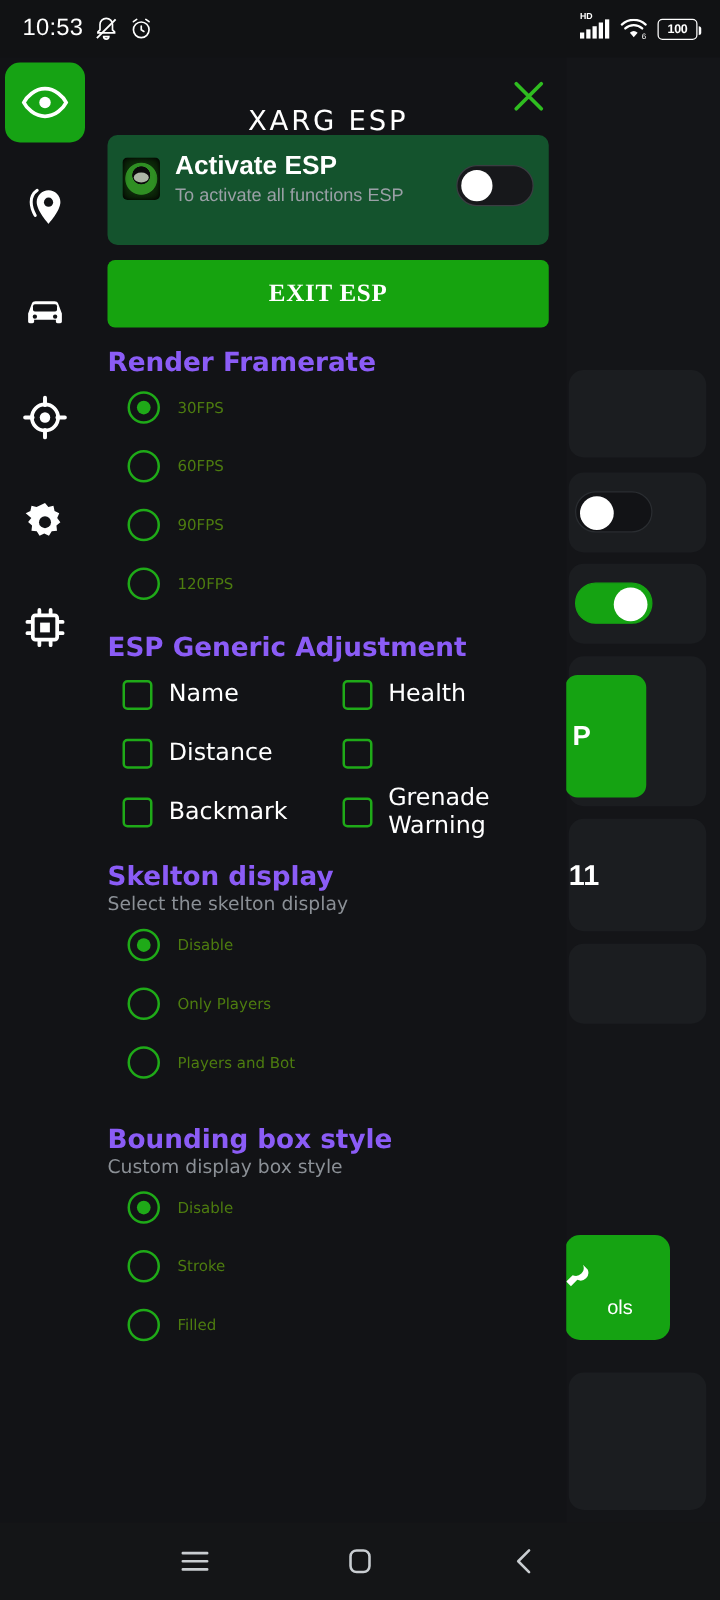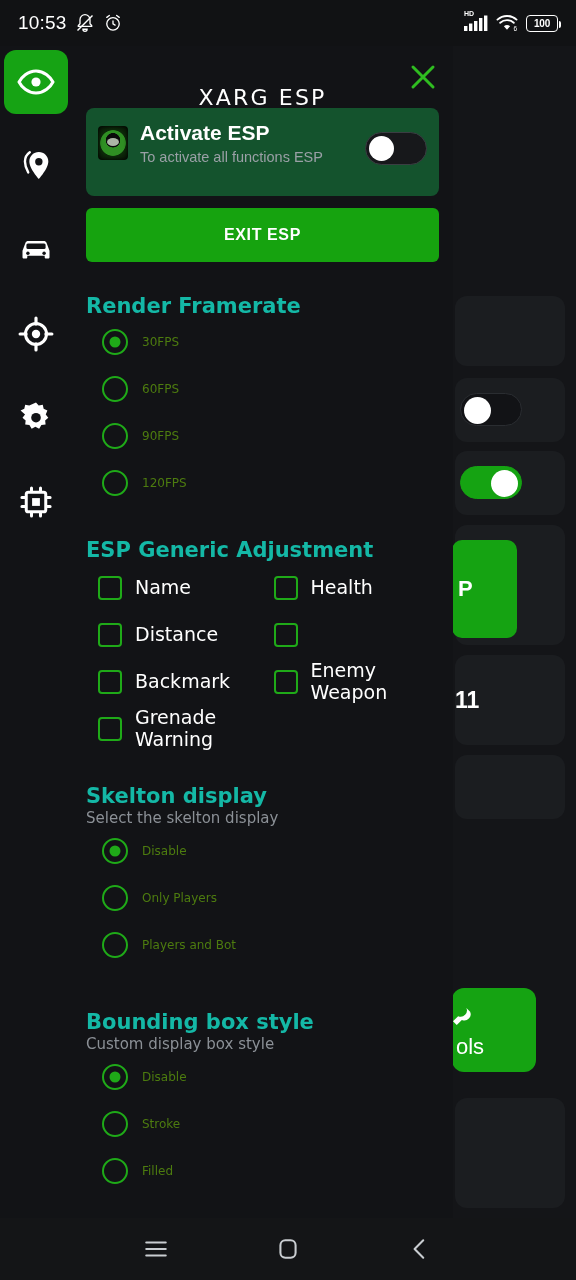--- a/index.html
+++ b/index.html
@@ -58,21 +58,21 @@
   }
   .bg-text{
     position:absolute; color:#fff; font-size:23px; font-weight:700;
     white-space:nowrap;
   }
   .bg-tools{
     position:absolute; background:#15a312; border-radius:12px;
     display:flex; flex-direction:column; justify-content:center;
     color:#fff; overflow:hidden;
   }
-  .bg-tools .lbl{ font-size:22px; padding-left:4px; margin-top:4px; }
+  .bg-tools .lbl{ font-size:16px; padding-left:4px; margin-top:4px;text-align:center; }
 
   
   .rail{
     position:absolute; left:0; top:46px; width:72px; bottom:0;
     background:#121316; z-index:20;
     display:flex; flex-direction:column; align-items:center;
     padding-top:4px; gap:20px;
   }
   .rail-item{
     width:64px; height:64px; border-radius:12px;
@@ -129,27 +129,27 @@
     margin-top:12px;
   }
   .toggle .knob{
     position:absolute; top:3px; left:3px; width:25px; height:25px;
     border-radius:50%; background:#fff;
   }
 
   .exit-btn{
     margin-top:12px; width:100%; height:54px; border-radius:6px;
     background:#16a30f; color:#fff; border:none;
-    font-size:16px; font-weight:700; letter-spacing:.6px;
-    font-family:Liberation Sans, sans-serif;
+    font-size:20px; font-weight:700; letter-spacing:.6px;
+    font-family:Liberation Serif, serif;
     display:flex; align-items:center; justify-content:center;
   }
 
   .sec-title{
-    color:#14b8a6; font-size:21px; font-weight:600; margin-top:32px;
+    color:#8b5cf6; font-size:21px; font-weight:600; margin-top:16px;
     font-family:"DejaVu Sans", sans-serif;
   }
   .sec-sub{ color:#8b9096; font-size:15px; margin-top:1px;
     font-family:"DejaVu Sans", sans-serif; }
 
   .radio-row{
     display:flex; align-items:center; gap:14px; height:47px; padding-left:16px;
   }
   .radio{
     width:26px; height:26px; flex:0 0 26px; border-radius:50%;
@@ -364,24 +364,20 @@
           </div>
           <div class="chk-cell">
             <span class="chk"></span>
           </div>
           <div class="chk-cell">
             <span class="chk"></span>
             <span class="chk-lbl">Backmark</span>
           </div>
           <div class="chk-cell">
             <span class="chk"></span>
-            <span class="chk-lbl">Enemy Weapon</span>
-          </div>
-          <div class="chk-cell">
-            <span class="chk"></span>
             <span class="chk-lbl">Grenade Warning</span>
           </div>
         </div>
       </div>
 
       <div>
         <div class="sec-title">Skelton display</div>
         <div class="sec-sub">Select the skelton display</div>
         <div class="radio-row">
           <span class="radio sel"></span>

